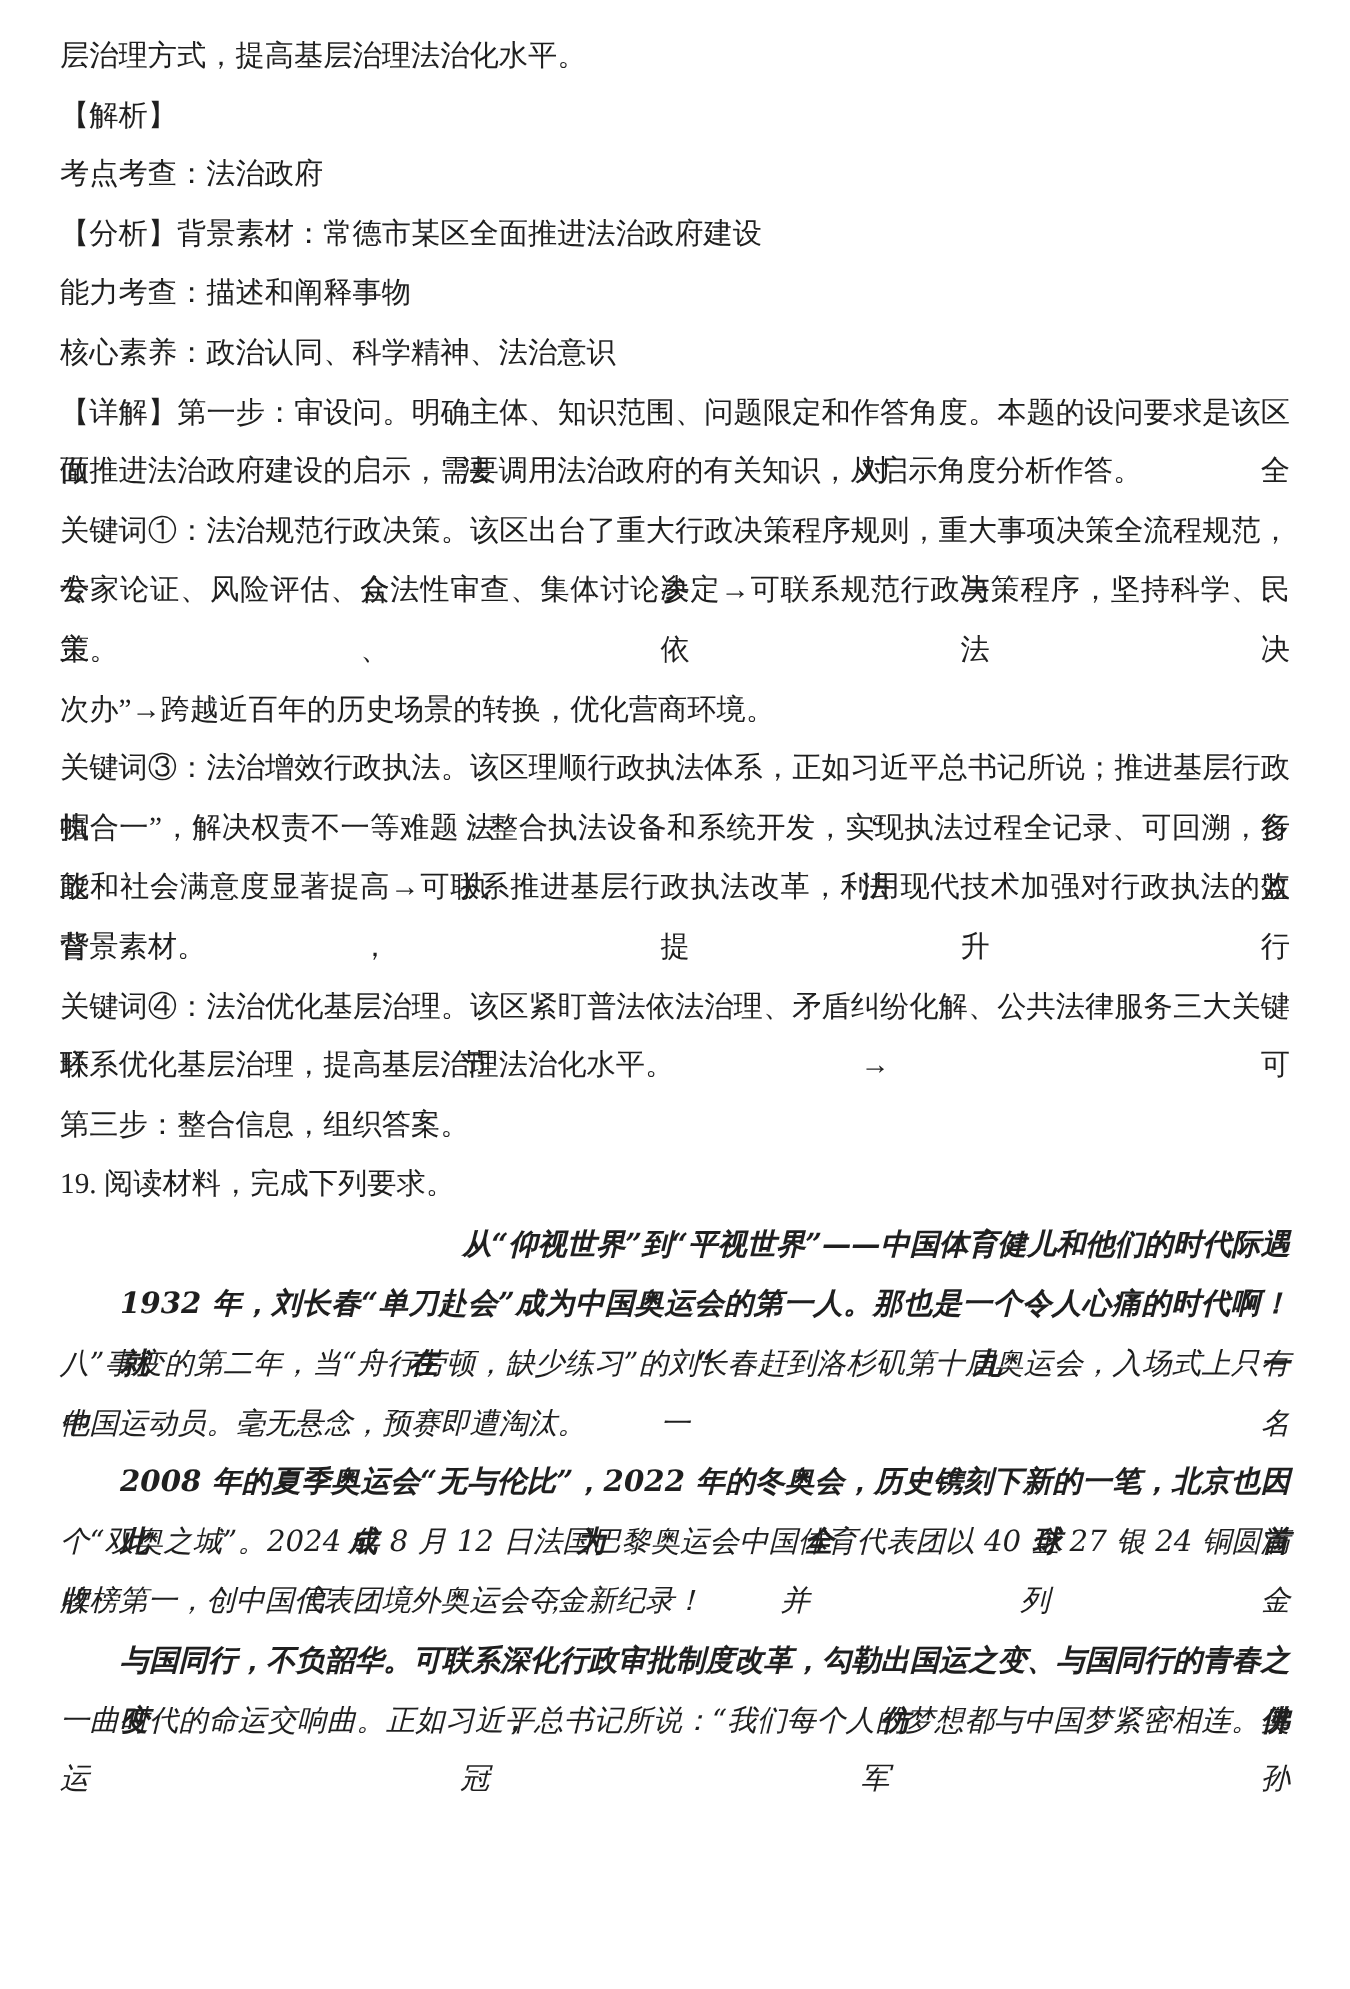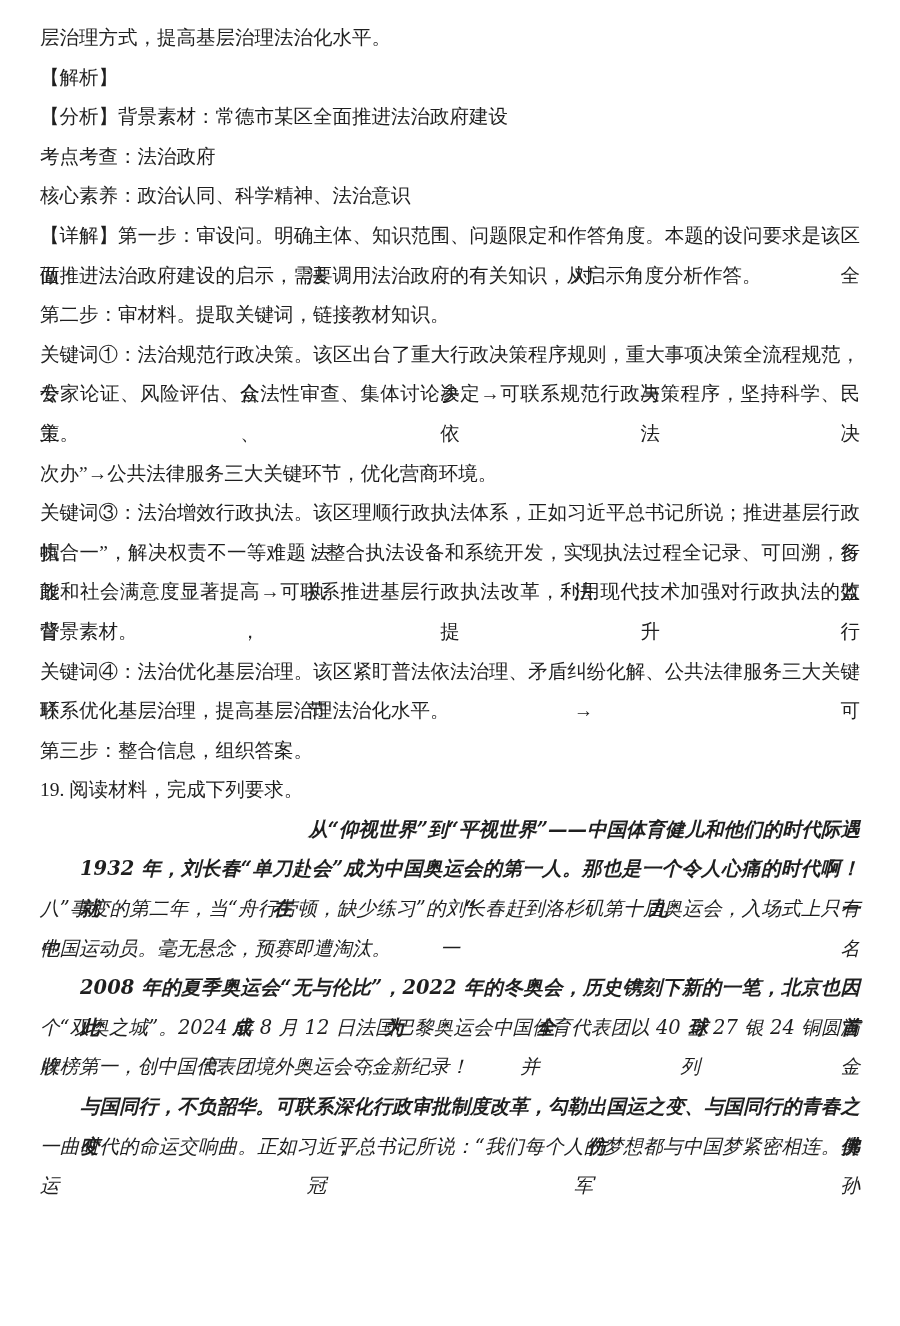--- a/index.html
+++ b/index.html
@@ -44,30 +44,30 @@
   .ind-1 { padding-left: 26px; }   
   .ind-2 { padding-left: 40px; font-weight: bold; }   
 </style>
 </head>
 <body>
 
 <div class="page">
   <div class="doc-body" id="doc-body">
       <div class="line f-song">层治理方式，提高基层治理法治化水平。</div>
       <div class="line f-song">【解析】</div>
+      <div class="line f-song">考点考查：法治政府</div>
       <div class="line f-song">【分析】背景素材：常德市某区全面推进法治政府建设</div>
-      <div class="line f-song">考点考查：法治政府</div>
+      <div class="line f-song">能力考查：描述和阐释事物</div>
       <div class="line f-song">核心素养：政治认同、科学精神、法治意识</div>
       <div class="line f-song justify">【详解】第一步：审设问。明确主体、知识范围、问题限定和作答角度。本题的设问要求是该区做法对全</div>
       <div class="line f-song">面推进法治政府建设的启示，需要调用法治政府的有关知识，从启示角度分析作答。</div>
-      <div class="line f-song">第二步：审材料。提取关键词，链接教材知识。</div>
       <div class="line f-song justify">关键词①：法治规范行政决策。该区出台了重大行政决策程序规则，重大事项决策全流程规范，公众参与、</div>
       <div class="line f-song justify">专家论证、风险评估、合法性审查、集体讨论决定→可联系规范行政决策程序，坚持科学、民主、依法决</div>
       <div class="line f-song">策。</div>
-      <div class="line f-song">次办”→公共法律服务三大关键环节，优化营商环境。</div>
+      <div class="line f-song">次办”→跨越近百年的历史场景的转换，优化营商环境。</div>
       <div class="line f-song justify">关键词③：法治增效行政执法。该区理顺行政执法体系，正如习近平总书记所说；推进基层行政执法“多</div>
       <div class="line f-song justify">帽合一”，解决权责不一等难题；整合执法设备和系统开发，实现执法过程全记录、可回溯，行政执法效</div>
       <div class="line f-song justify">能和社会满意度显著提高→可联系推进基层行政执法改革，利用现代技术加强对行政执法的监督，提升行</div>
       <div class="line f-song">背景素材。</div>
       <div class="line f-song justify">关键词④：法治优化基层治理。该区紧盯普法依法治理、矛盾纠纷化解、公共法律服务三大关键环节→可</div>
       <div class="line f-song">联系优化基层治理，提高基层治理法治化水平。</div>
       <div class="line f-song">第三步：整合信息，组织答案。</div>
       <div class="line f-song">19. 阅读材料，完成下列要求。</div>
       <div class="line f-kai ind-1 bold">从“仰视世界”到“平视世界”——中国体育健儿和他们的时代际遇</div>
       <div class="line f-kai justify ind-2">1932 年，刘长春“单刀赴会”成为中国奥运会的第一人。那也是一个令人心痛的时代啊！就在“九一</div>

